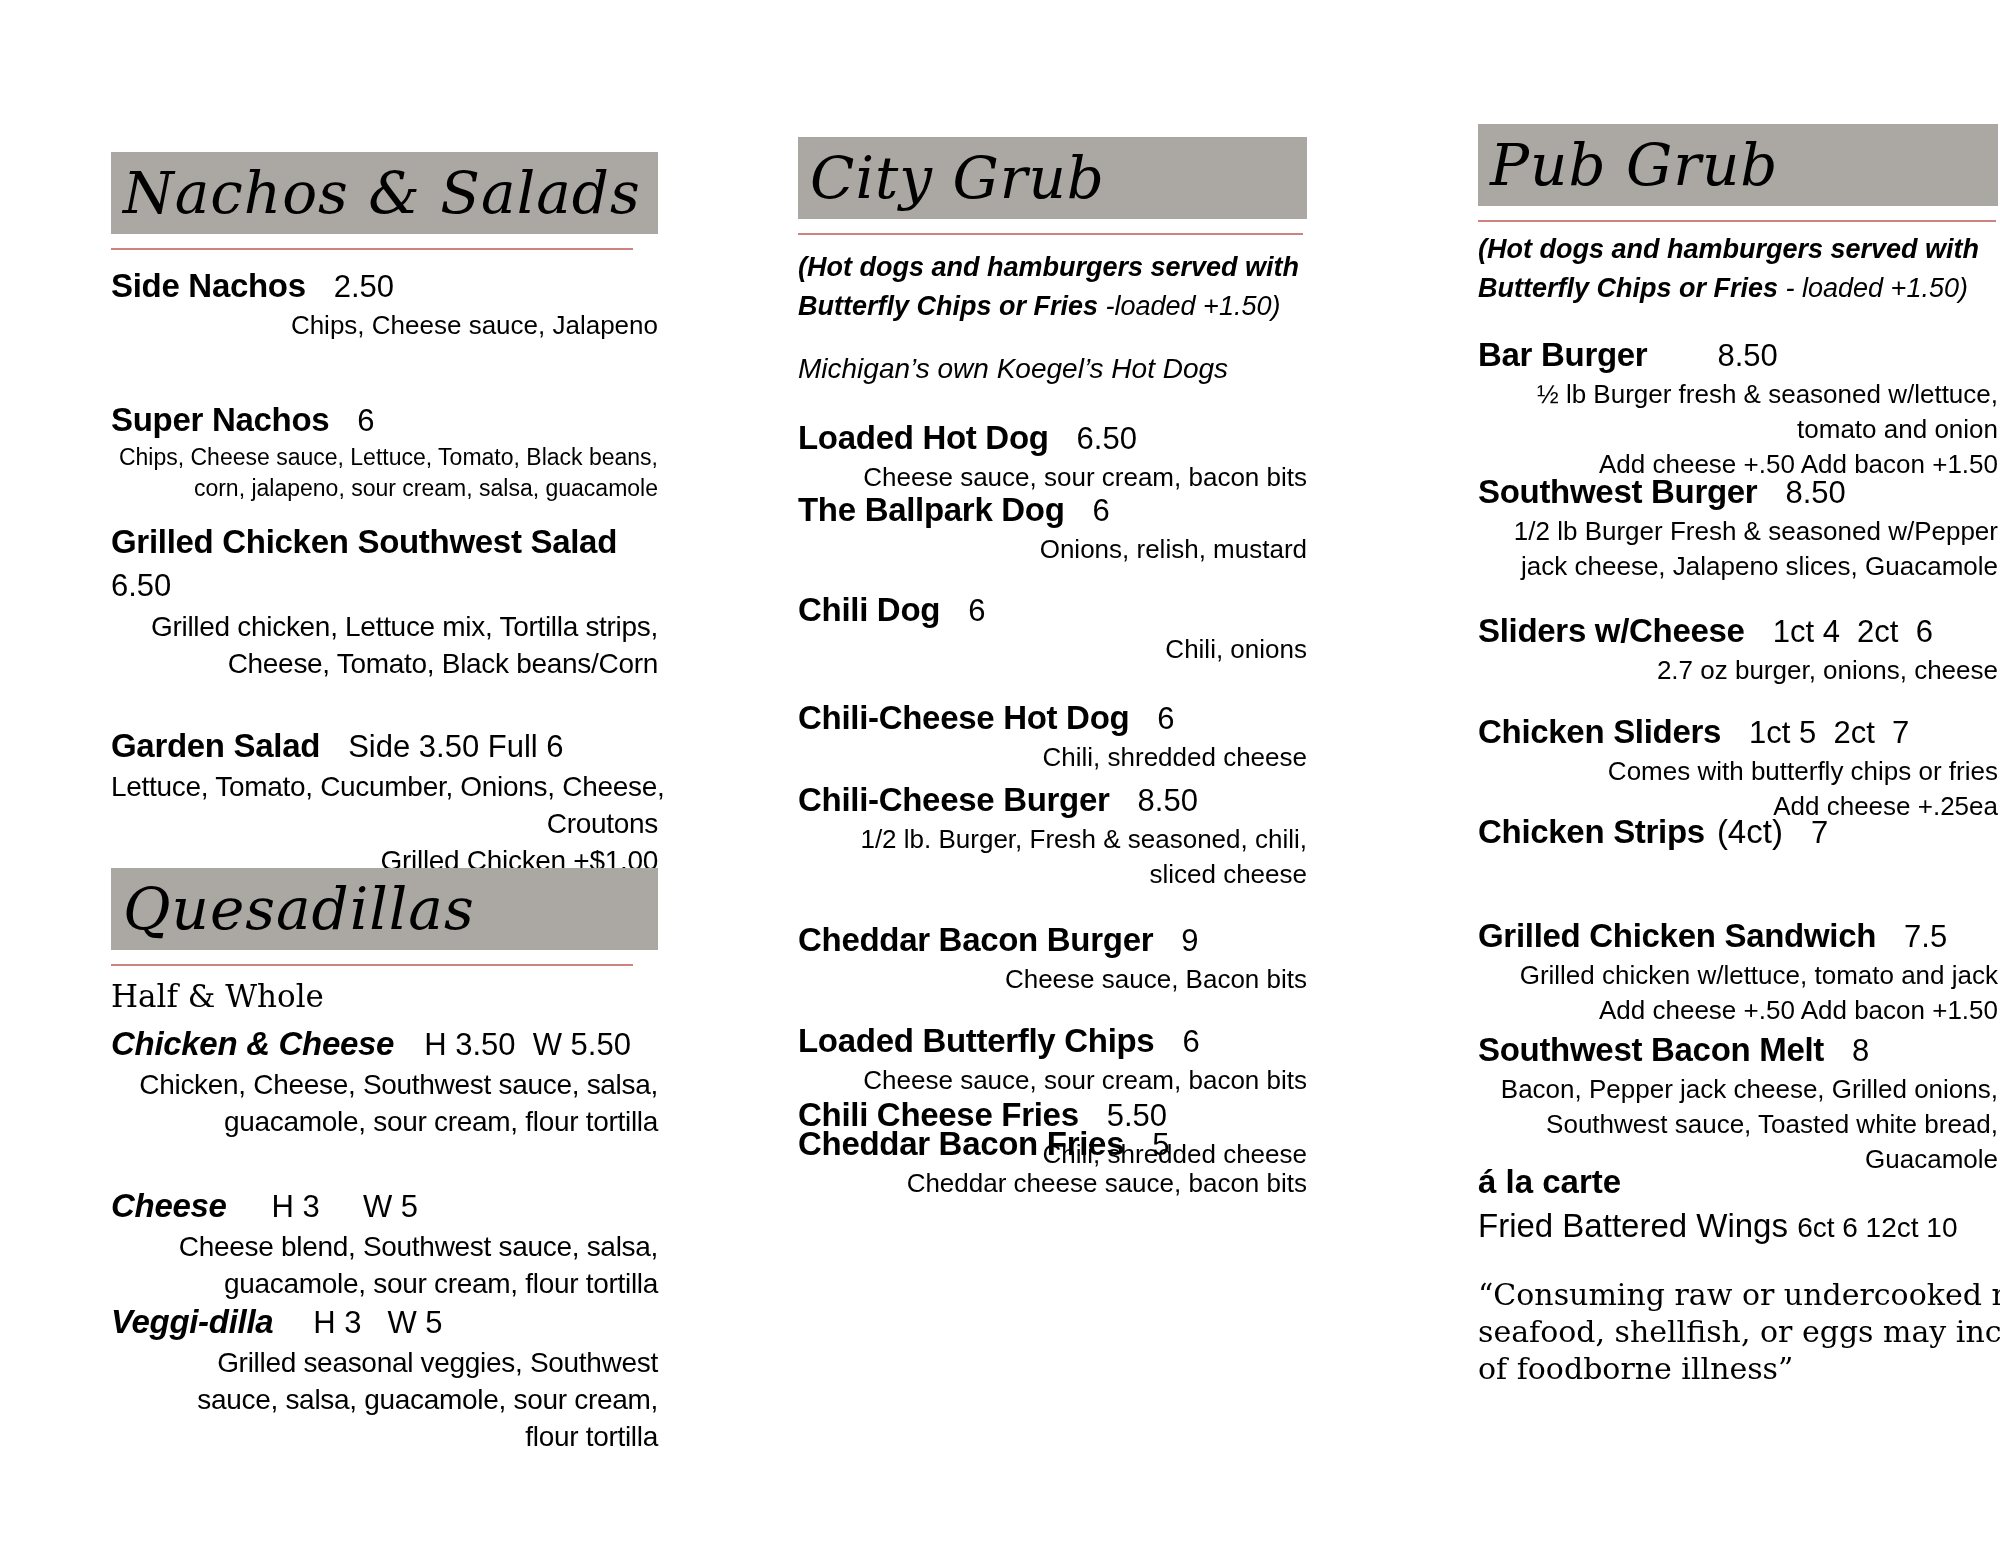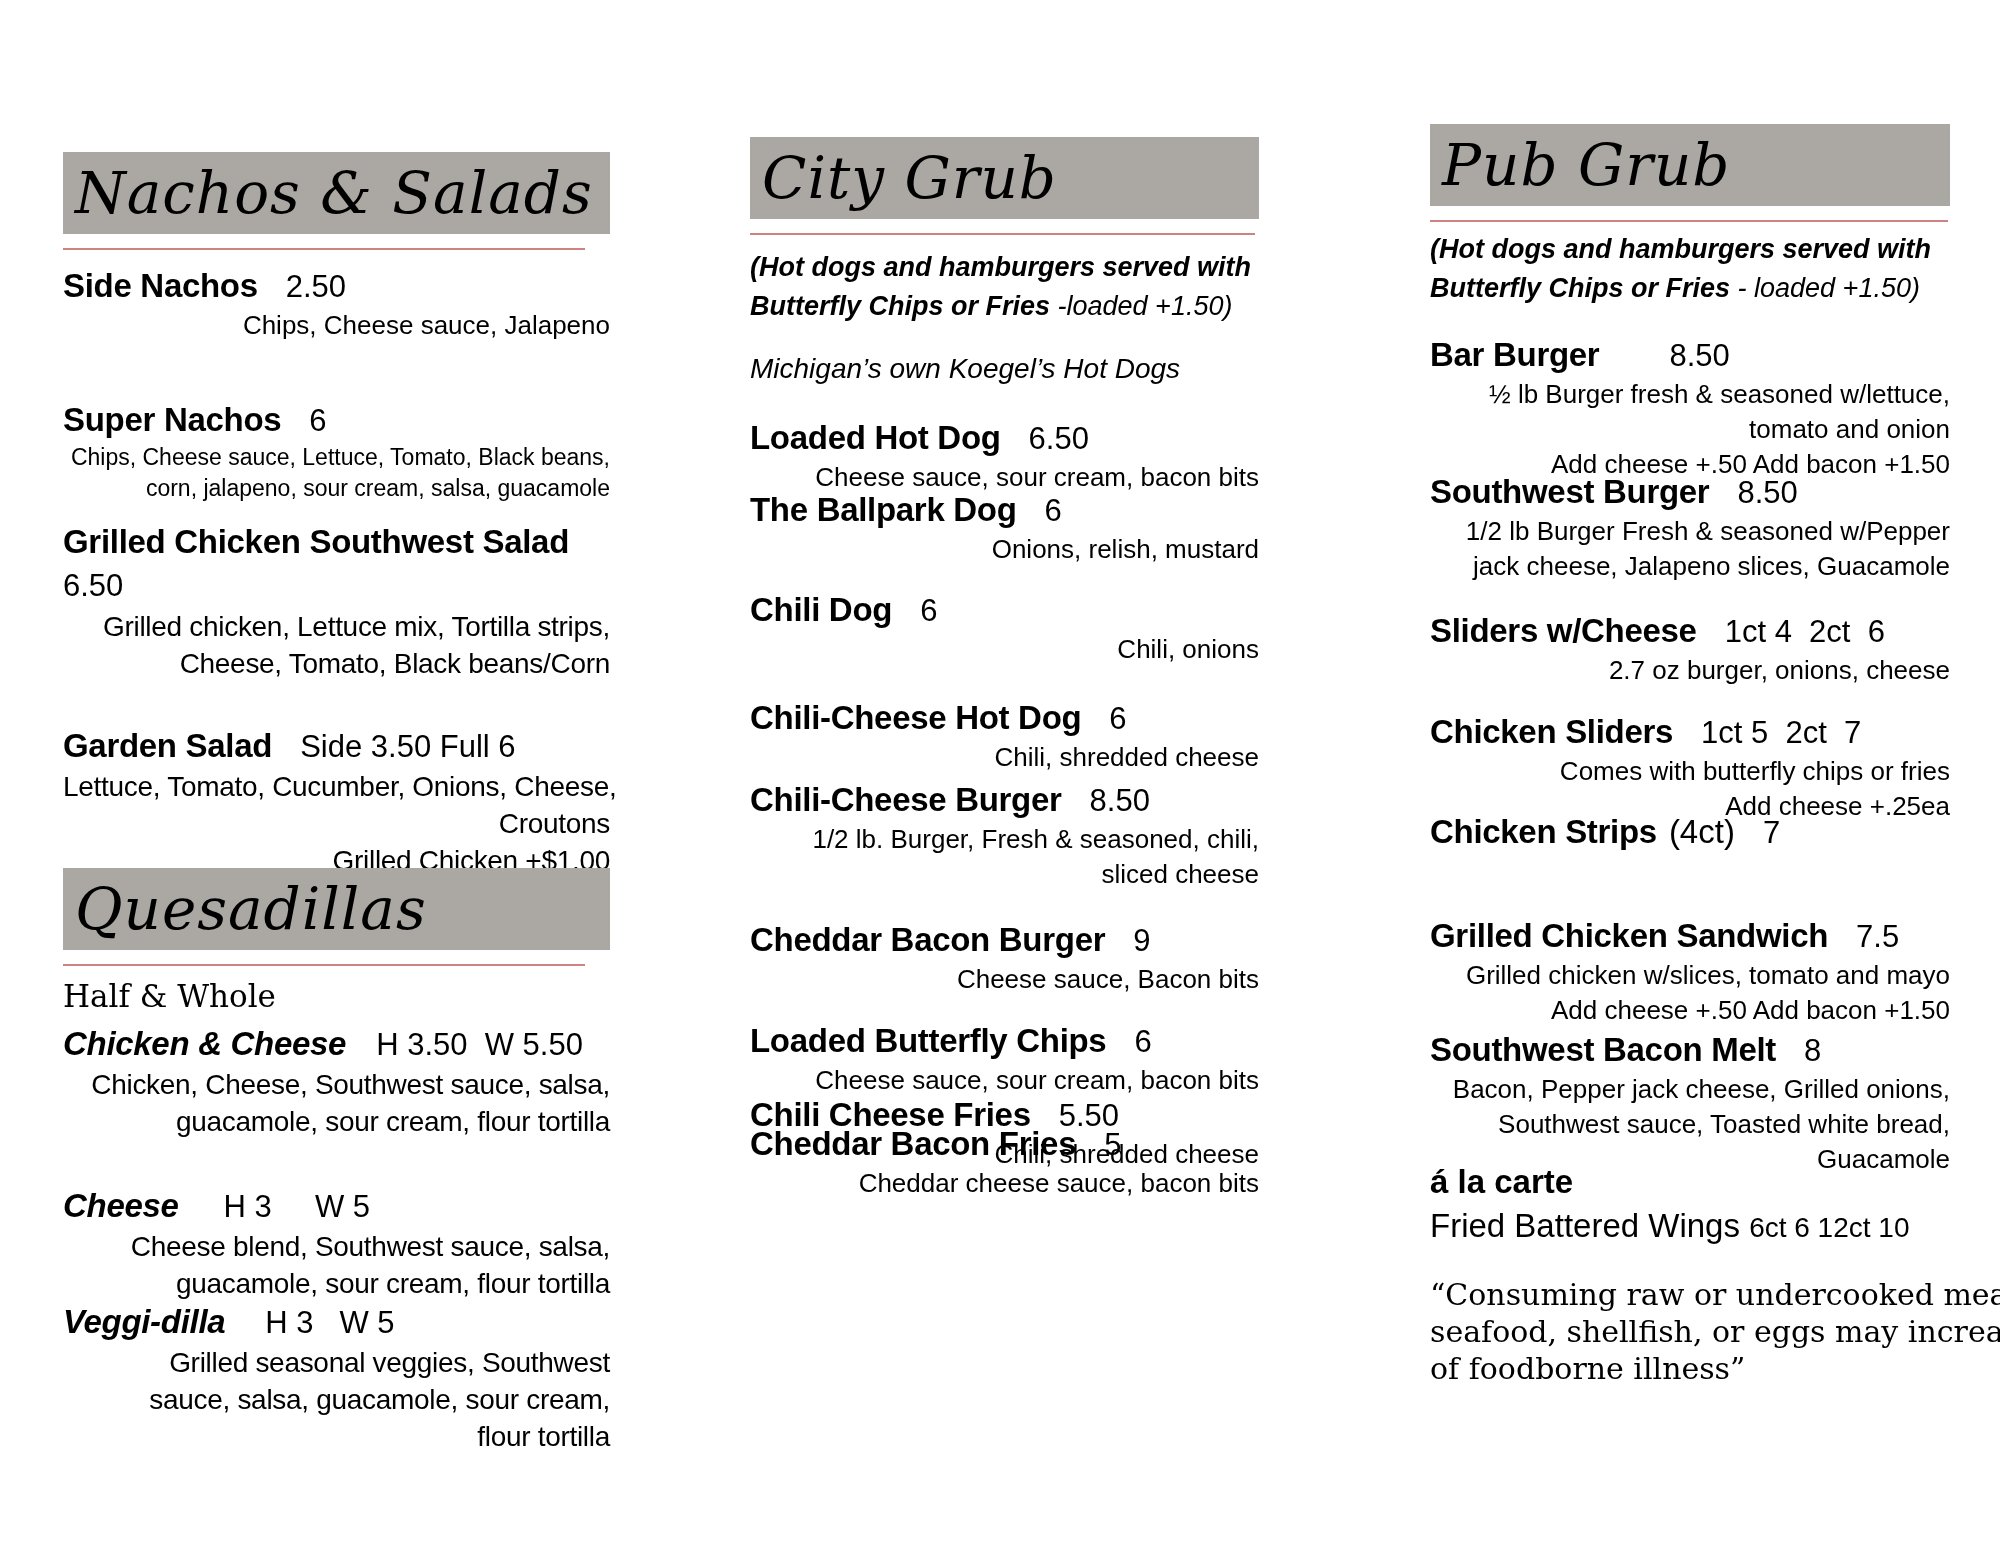--- a/index.html
+++ b/index.html
@@ -1,19 +1,19 @@
 <!DOCTYPE html>
 <html><head>
 <meta charset="utf-8">
 <style>
   html,body{margin:0;padding:0;background:#fff;}
   .page{position:relative;width:2000px;height:1545px;background:var(--page-bg,#fff);
         overflow:hidden;color:var(--ink,#000);
         font-family:"Liberation Sans", sans-serif;}
-  .col{position:absolute;top:0;height:1545px;}
+  .col{position:absolute;top:0;height:1545px;margin-left:48px;}
   .block{position:absolute;left:0;}
   
   .hdr-bar{background:var(--bar-bg,#aba7a2);height:82px;display:flex;align-items:center;
            padding-left:12px;box-sizing:border-box;width:100%;}
   .hdr-title{font-family:"DejaVu Serif", serif;font-style:italic;font-weight:400;
              font-size:58px;line-height:58px;white-space:pre;letter-spacing:1px;}
   .hdr-rule{position:absolute;left:0;height:2px;background:var(--rule,#cd8480);margin-top:14px;}
   
   .item-line{white-space:pre;}
   .item-name{font-weight:bold;font-size:33px;line-height:44px;letter-spacing:-0.3px;}
@@ -176,21 +176,21 @@
       <div class="block item" style="top: 710px; width: 100%;">
         <div class="item-line"><span class="item-name">Chicken Sliders</span><span class="item-price">1ct 5  2ct  7</span></div>
         <div class="desc md">Comes with butterfly chips or fries</div>
         <div class="desc md">Add cheese +.25ea</div>
       </div>
       <div class="block item" style="top: 810px; width: 100%;">
         <div class="item-line"><span class="item-name">Chicken Strips</span><span class="item-suffix">(4ct)</span><span class="item-price">7</span></div>
       </div>
       <div class="block item" style="top: 914px; width: 100%;">
         <div class="item-line"><span class="item-name">Grilled Chicken Sandwich</span><span class="item-price">7.5</span></div>
-        <div class="desc md">Grilled chicken w/slices, tomato and mayo</div>
+        <div class="desc md">Grilled chicken w/lettuce, tomato and jack</div>
         <div class="desc md">Add cheese +.50  Add bacon +1.50</div>
       </div>
       <div class="block item" style="top: 1028px; width: 100%;">
         <div class="item-line"><span class="item-name">Southwest Bacon Melt</span><span class="item-price">8</span></div>
         <div class="desc md">Bacon, Pepper jack cheese, Grilled onions,</div>
         <div class="desc md">Southwest sauce, Toasted white bread,</div>
         <div class="desc md">Guacamole</div>
       </div>
       <div class="block alacarte" style="top: 1160px; width: 100%;">
         <div class="alacarte-title">á la carte</div>

